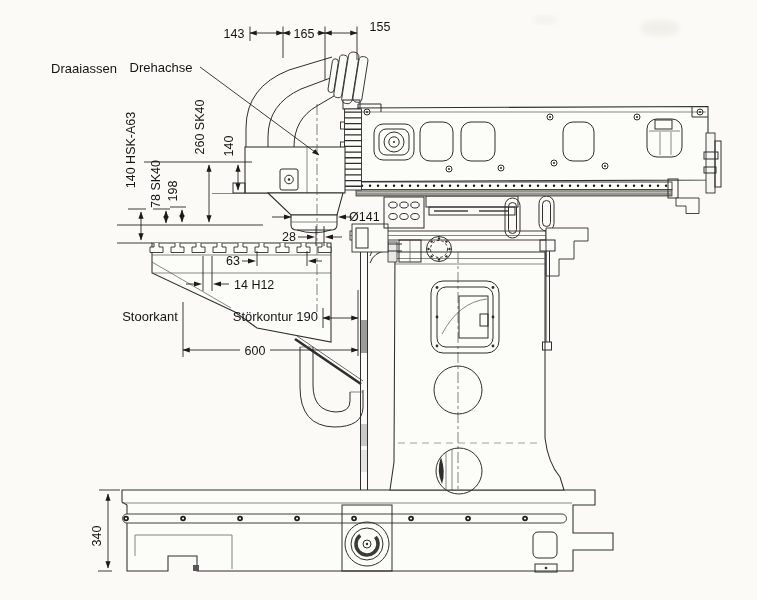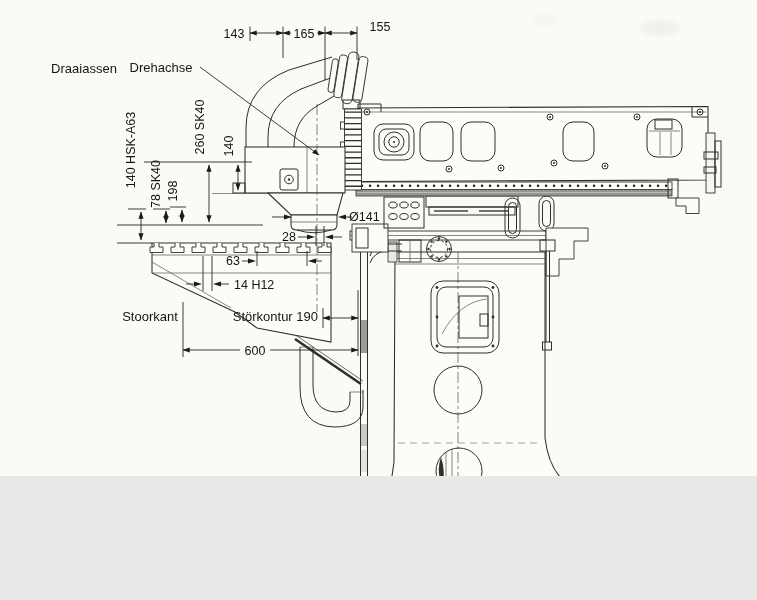--- a/index.html
+++ b/index.html
@@ -1,16 +1,16 @@
 <!DOCTYPE html>
 <html><head>
 <meta charset="utf-8">
 <style>
   html,body{margin:0;padding:0;background:#e8e8e6;}
-  .sheet{width:757px;height:476px;background:#fbfaf7;position:relative;overflow:hidden;}
+  .sheet{width:757px;height:600px;background:#fbfaf7;position:relative;overflow:hidden;}
   svg{display:block;}
   .ink{stroke:#2e2e2e;fill:none;stroke-width:1;}
   .ink-thin{stroke:#55544f;fill:none;stroke-width:.7;}
   .face{fill:#fcfcf9;stroke:#2e2e2e;stroke-width:1.05;}
   .face2{fill:#fbfbf7;stroke:#2e2e2e;stroke-width:.9;}
   .dim{stroke:#1b1b1b;fill:none;stroke-width:.85;}
   .dimfill{fill:#1b1b1b;stroke:none;}
   text{font-family:"Liberation Sans","DejaVu Sans",sans-serif;fill:#151515;}
   .dimtxt{font-size:12.5px;}
   .lbltxt{font-size:13px;}

